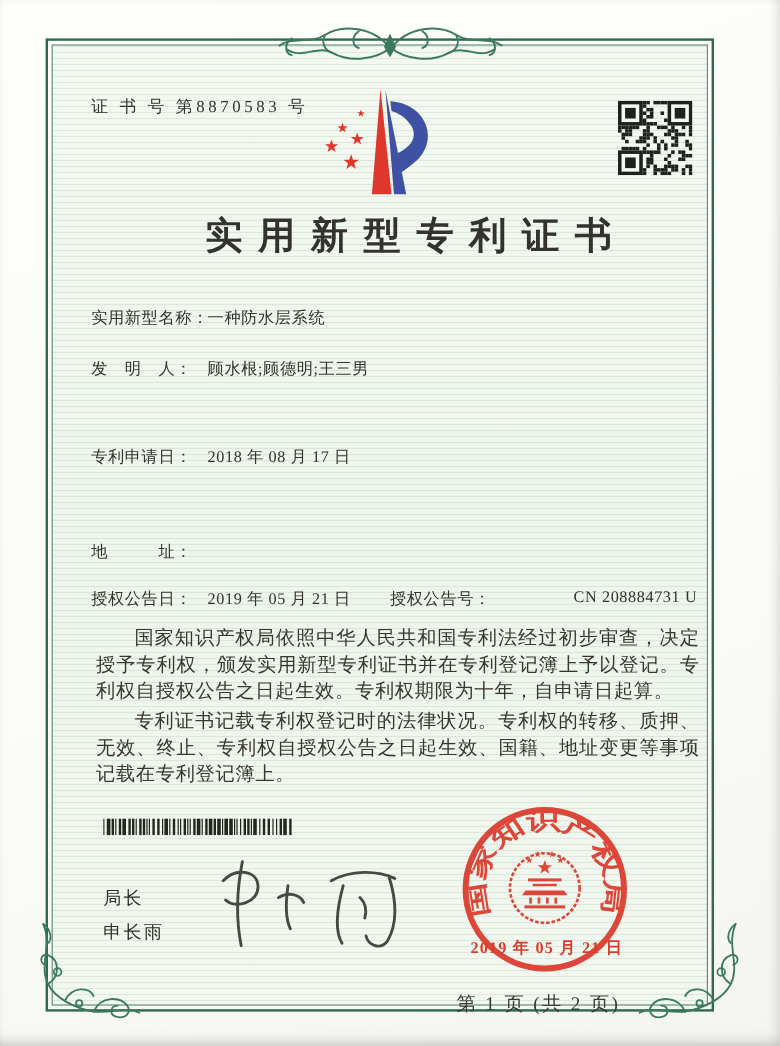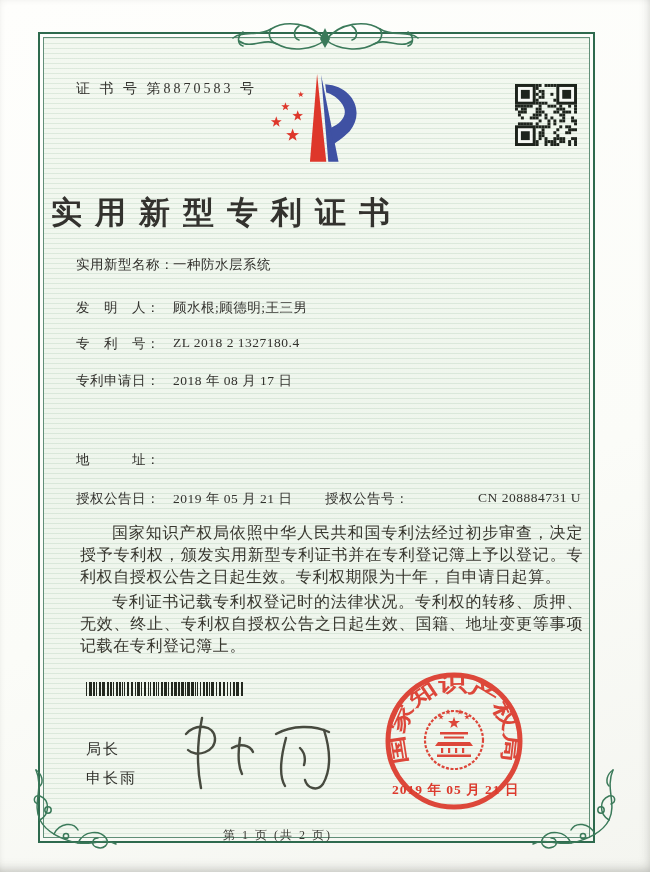--- a/index.html
+++ b/index.html
@@ -28,38 +28,38 @@
   .frame{position:absolute;left:38px;top:32px;width:557px;height:811px;
     border:2px solid var(--border-green);}
   .frame::after{content:"";position:absolute;left:3px;top:3px;right:3px;bottom:3px;
     border:1px solid var(--border-green);opacity:.75;}
   .ornament-top{position:absolute;left:213px;top:12px;z-index:5;}
   .ornament-bl{position:absolute;left:26px;top:764px;z-index:5;}
   .ornament-br{position:absolute;left:528px;top:764px;z-index:5;transform:scaleX(-1);}
   .cert-no{position:absolute;left:76px;top:80px;font-size:14px;letter-spacing:3px;z-index:6;text-align:right;}
   .logo{position:absolute;left:262px;top:70px;z-index:6;}
   .qr{position:absolute;left:515px;top:84px;z-index:6;}
-  .title{position:absolute;left:38px;top:192px;width:605px;margin:0;text-align:left;
+  .title{position:absolute;left:38px;top:176px;width:605px;margin:0;text-align:center;
     font-size:31px;font-weight:700;letter-spacing:13px;text-indent:13px;z-index:6;}
   .row{position:absolute;left:76px;font-size:13.5px;white-space:nowrap;z-index:6;width:520px;}
   .flabel{letter-spacing:.5px;}
   .fvalue{position:absolute;left:97px;letter-spacing:.5px;text-align:right;}
   .flabel2{position:absolute;left:249px;letter-spacing:.5px;}
   .fvalue2{position:absolute;left:354px;letter-spacing:.5px;margin-left:48px;}
   .paras{position:absolute;left:76px;top:518px;width:511px;z-index:6;}
   .paras p{margin:4px;font-size:16px;line-height:21.8px;text-indent:2em;
     text-align:justify;letter-spacing:.6px;color:#38372f;}
   .barcode{position:absolute;left:86px;top:682px;z-index:6;}
   .official{position:absolute;left:86px;top:735px;z-index:6;font-size:15px;line-height:29px;letter-spacing:2px;color:#2f2f2a;}
   .signature{position:absolute;left:168px;top:708px;z-index:7;}
   .seal{position:absolute;left:378px;top:665px;z-index:8;opacity:.93;}
   .seal-date{position:absolute;left:392px;top:781px;z-index:9;font-size:13.5px;font-weight:600;
     color:var(--seal-red);letter-spacing:1px;white-space:nowrap;}
-  .footer{position:absolute;left:38px;top:827px;width:479px;text-align:center;
-    font-size:12px;letter-spacing:2px;z-index:6;color:#3a3a34;}
+  .footer{position:absolute;left:38px;top:827px;width:479px;text-align:right;
+    font-size:16px;letter-spacing:2px;z-index:6;color:#3a3a34;}
 </style>
 </head>
 <body>
 
 <div class="page">
 
   <div class="frame-bg"></div>
   <div class="frame"></div>
 
   <svg class="ornament-top" width="225" height="50" viewBox="0 0 225 50">
@@ -272,24 +272,20 @@
   <h1 class="title">实用新型专利证书</h1>
 
   <div class="row" style="top:256px">
     <span class="flabel">实用新型名称：</span>
     <span class="fvalue">一种防水层系统</span>
   </div>
   <div class="row" style="top:299px">
     <span class="flabel">发　明　人：</span>
     <span class="fvalue">顾水根;顾德明;王三男</span>
   </div>
-  <div class="row" style="top:335px">
-    <span class="flabel">专　利　号：</span>
-    <span class="fvalue">ZL 2018 2 1327180.4</span>
-  </div>
   <div class="row" style="top:372px">
     <span class="flabel">专利申请日：</span>
     <span class="fvalue">2018 年 08 月 17 日</span>
   </div>
   <div class="row" style="top:451px">
     <span class="flabel">地　　　址：</span>
   </div>
   <div class="row" style="top:490px">
     <span class="flabel">授权公告日：</span>
     <span class="fvalue">2019 年 05 月 21 日</span>

